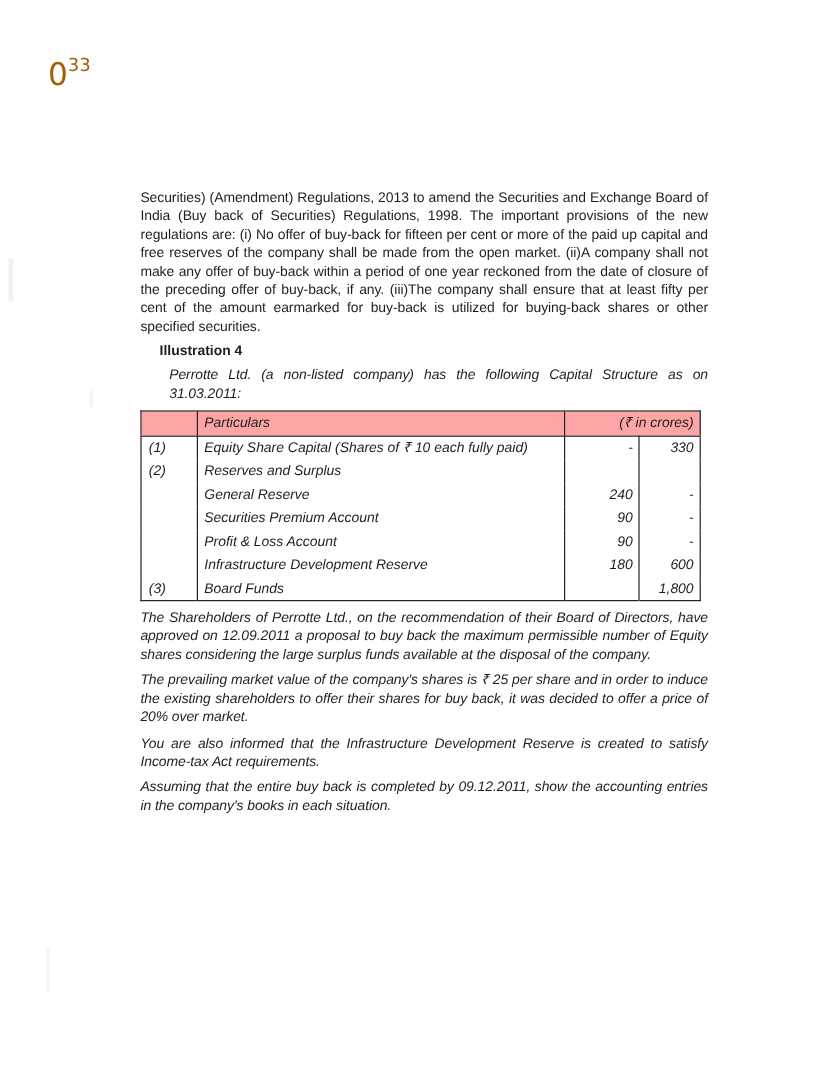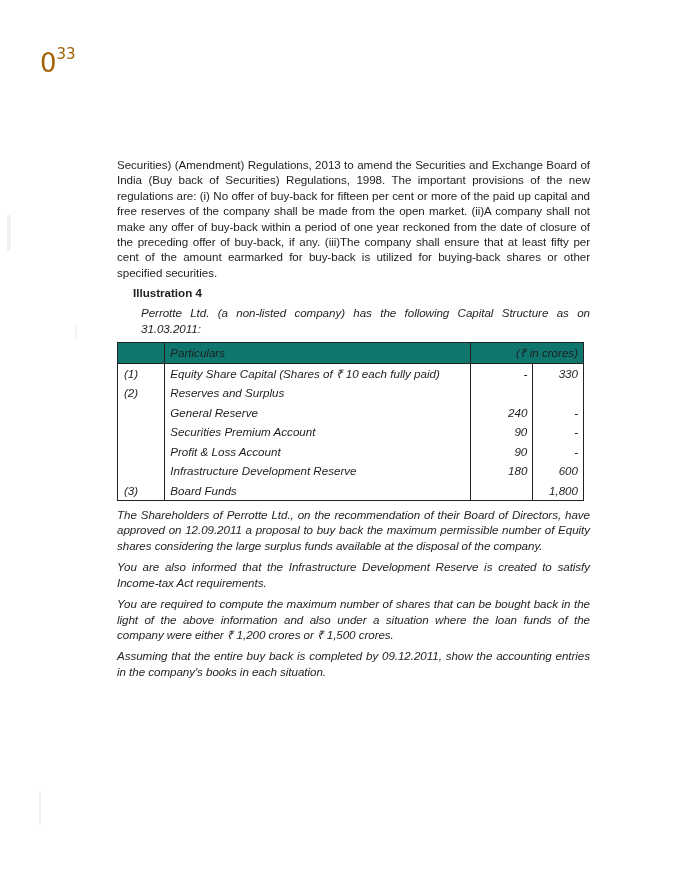--- a/index.html
+++ b/index.html
@@ -10,21 +10,21 @@
   .page-num sup { font-size: 15px; position: relative; top: -3px; vertical-align: top; }
   .content { position: absolute; left: 117px; top: 157px; width: 473px; }
   p { margin: 0; font-size: 11.6px; line-height: 15.4px; text-align: justify; letter-spacing: -0.05px; }
   .intro { margin-bottom: 4px; }
   .illus-title { font-weight: bold; font-size: 11.6px; line-height: 15px; margin-top: 5px; margin-bottom: 5px; padding-left: 16px; }
   .ital { font-style: italic; margin-left: 24px; }
   .caption { margin-bottom: 6px; }
   table { border-collapse: collapse; width: 467px; font-size: 11.6px; font-style: italic; }
   td { padding: 0 5px; height: 19.5px; line-height: 19.5px; white-space: nowrap; }
   .t-outer { border: 1px solid #222; }
-  thead td { background: #0f766e; border-bottom: 1px solid #222; }
+  thead td { background: #fca5a5; border-bottom: 1px solid #222; }
   .c-num { width: 36px; border-right: 1px solid #222; text-align: left; padding-left: 6px; }
   .c-part { width: 296px; border-right: 1px solid #222; }
   .c-amt1 { width: 52px; text-align: right; border-right: 1px solid #222; }
   .c-amt2 { width: 40px; text-align: right; }
   .hdr-unit { text-align: right; }
   .paras p { font-style: italic; margin-top: 6px; }
   .scan-mark { position: absolute; background: #f2f2f2; }
 </style>
 </head>
 <body>
@@ -90,17 +90,17 @@
         <td class="c-num">(3)</td>
         <td class="c-part">Board Funds</td>
         <td class="c-amt1"></td>
         <td class="c-amt2">1,800</td>
       </tr>
     </tbody>
   </table>
 
   <div class="paras">
     <p>The Shareholders of Perrotte Ltd., on the recommendation of their Board of Directors, have approved on 12.09.2011 a proposal to buy back the maximum permissible number of Equity shares considering the large surplus funds available at the disposal of the company.</p>
+    <p>The prevailing market value of the company's shares is ₹  25 per share and in order to induce the existing shareholders to offer their shares for buy back, it was decided to offer a price of 20% over market.</p>
     <p>You are also informed that the Infrastructure Development Reserve is created to satisfy Income-tax Act requirements.</p>
-    <p>You are required to compute the maximum number of shares that can be bought back in the light of the above information and also under a situation where the loan funds of the company were either ₹ 1,200 crores or ₹ 1,500 crores.</p>
     <p>Assuming that the entire buy back is completed by 09.12.2011, show the accounting entries in the company's books in each situation.</p>
   </div>
 </div>
 
 </body></html>

